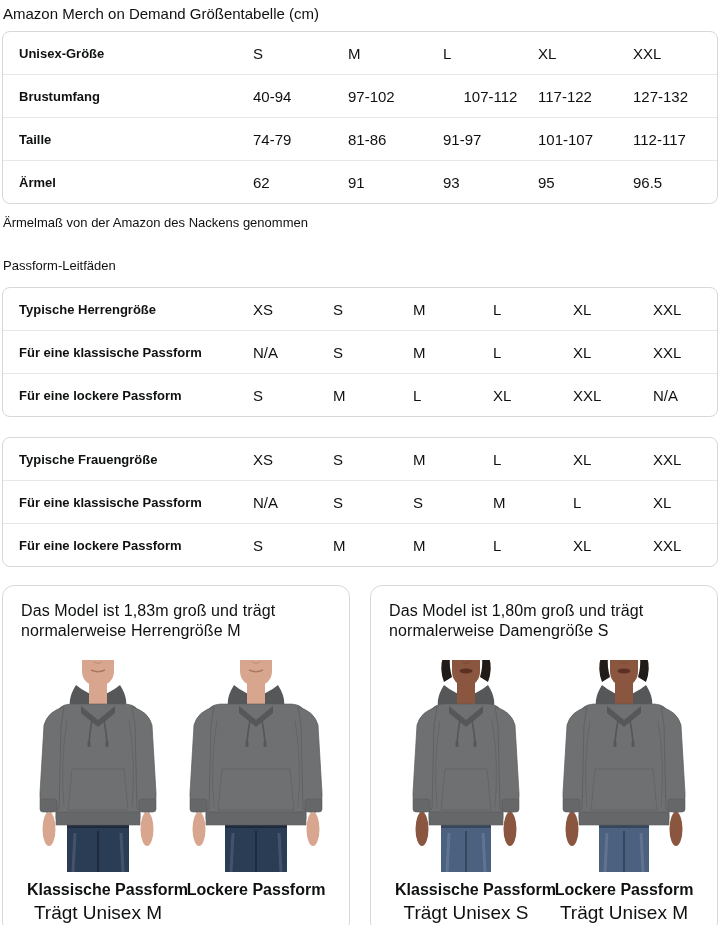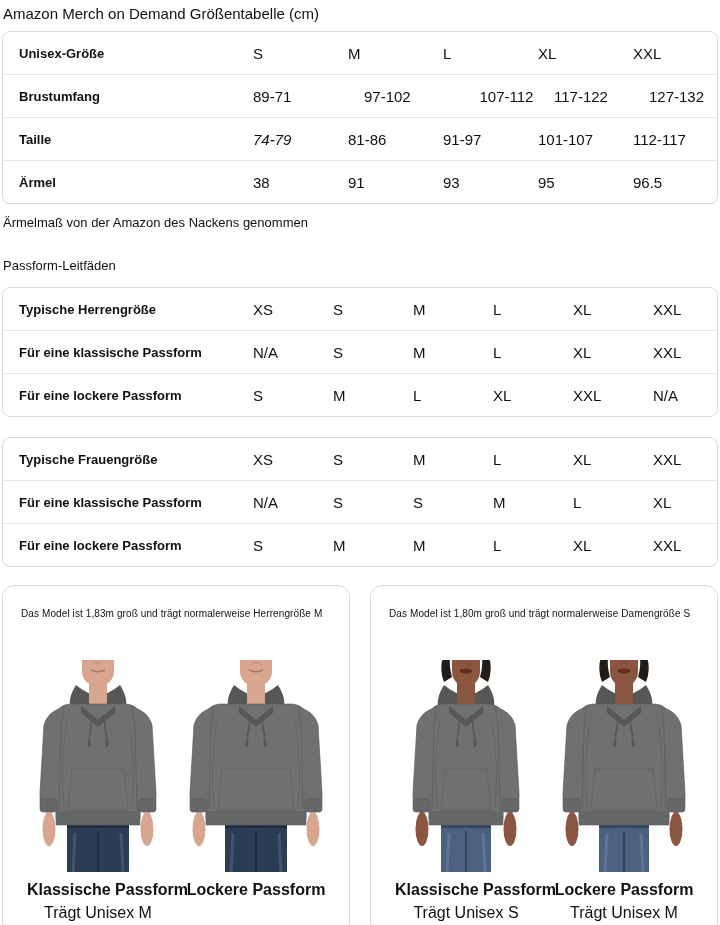--- a/index.html
+++ b/index.html
@@ -70,22 +70,22 @@
     margin-top: 18px;
   }
   .card {
     flex: 1;
     box-sizing: border-box;
     border: 1px solid var(--card-border, #D5D9D9);
     border-radius: 12px;
     padding: 15px 16px 10px 18px;
   }
   .card-desc {
-    font-size: 10px;
-    line-height: 26px;
+    font-size: 16px;
+    line-height: 20px;
     height: 52px;
     letter-spacing: 0.1px;
   }
   .figures {
     display: flex;
     justify-content: center;
     gap: 16px;
     margin-top: 4px;
   }
   .fig { width: 142px; }
@@ -93,21 +93,21 @@
   .fit-title {
     margin-top: 8px;
     font-weight: 700;
     font-size: 16px;
     line-height: 20px;
     text-align: center;
     white-space: nowrap;
   }
   .fit-size {
     margin-top: 3px;
-    font-size: 16px;
+    font-size: 19px;
     line-height: 20px;
     text-align: center;
     white-space: nowrap;
   }
 </style>
 </head>
 <body>
 
 <div class="page">
 
@@ -117,37 +117,37 @@
       <div class="t-row first">
         <div class="t-label">Unisex-Größe</div>
         <div class="t-cell" style="flex: 0 0 95px;">S</div>
         <div class="t-cell" style="flex: 0 0 95px;">M</div>
         <div class="t-cell" style="flex: 0 0 95px;">L</div>
         <div class="t-cell" style="flex: 0 0 95px;">XL</div>
         <div class="t-cell" style="flex: 0 0 95px;">XXL</div>
       </div>
       <div class="t-row">
         <div class="t-label">Brustumfang</div>
-        <div class="t-cell" style="flex: 0 0 95px;">89-71</div>
-        <div class="t-cell" style="flex: 0 0 95px; margin-left: 16px;">97-102</div>
+        <div class="t-cell" style="flex: 0 0 95px;">40-94</div>
+        <div class="t-cell" style="flex: 0 0 95px;">97-102</div>
         <div class="t-cell" style="flex: 0 0 95px; text-align: center;">107-112</div>
         <div class="t-cell" style="flex: 0 0 95px;">117-122</div>
         <div class="t-cell" style="flex: 0 0 95px;">127-132</div>
       </div>
       <div class="t-row">
         <div class="t-label">Taille</div>
-        <div class="t-cell" style="flex: 0 0 95px; font-style: italic;">74-79</div>
+        <div class="t-cell" style="flex: 0 0 95px;">74-79</div>
         <div class="t-cell" style="flex: 0 0 95px;">81-86</div>
         <div class="t-cell" style="flex: 0 0 95px;">91-97</div>
         <div class="t-cell" style="flex: 0 0 95px;">101-107</div>
         <div class="t-cell" style="flex: 0 0 95px;">112-117</div>
       </div>
       <div class="t-row">
         <div class="t-label">Ärmel</div>
-        <div class="t-cell" style="flex: 0 0 95px;">38</div>
+        <div class="t-cell" style="flex: 0 0 95px;">62</div>
         <div class="t-cell" style="flex: 0 0 95px;">91</div>
         <div class="t-cell" style="flex: 0 0 95px;">93</div>
         <div class="t-cell" style="flex: 0 0 95px;">95</div>
         <div class="t-cell" style="flex: 0 0 95px;">96.5</div>
       </div>
     </div>
 
   <div class="note">Ärmelmaß von der Amazon des Nackens genommen</div>
 
   <div class="heading">Passform-Leitfäden</div>

